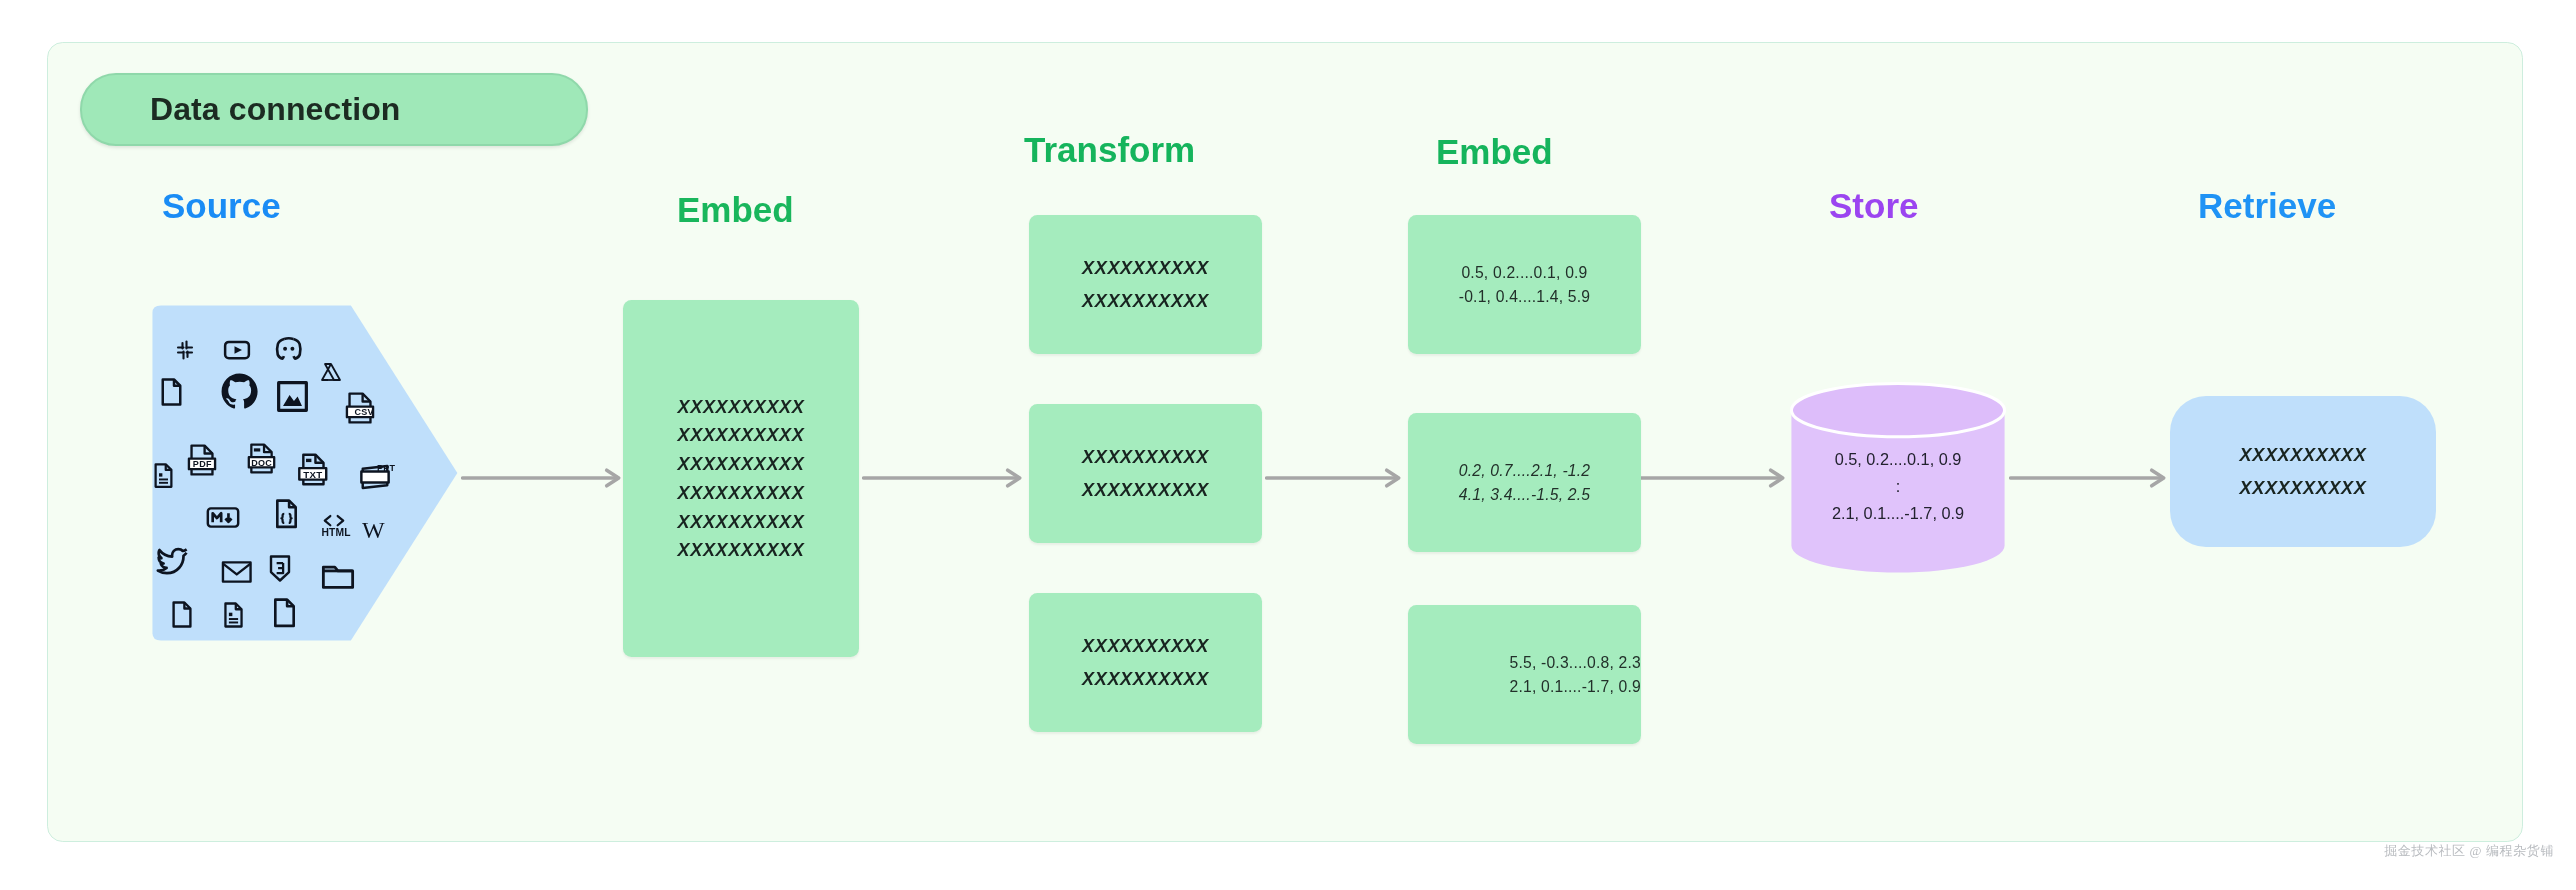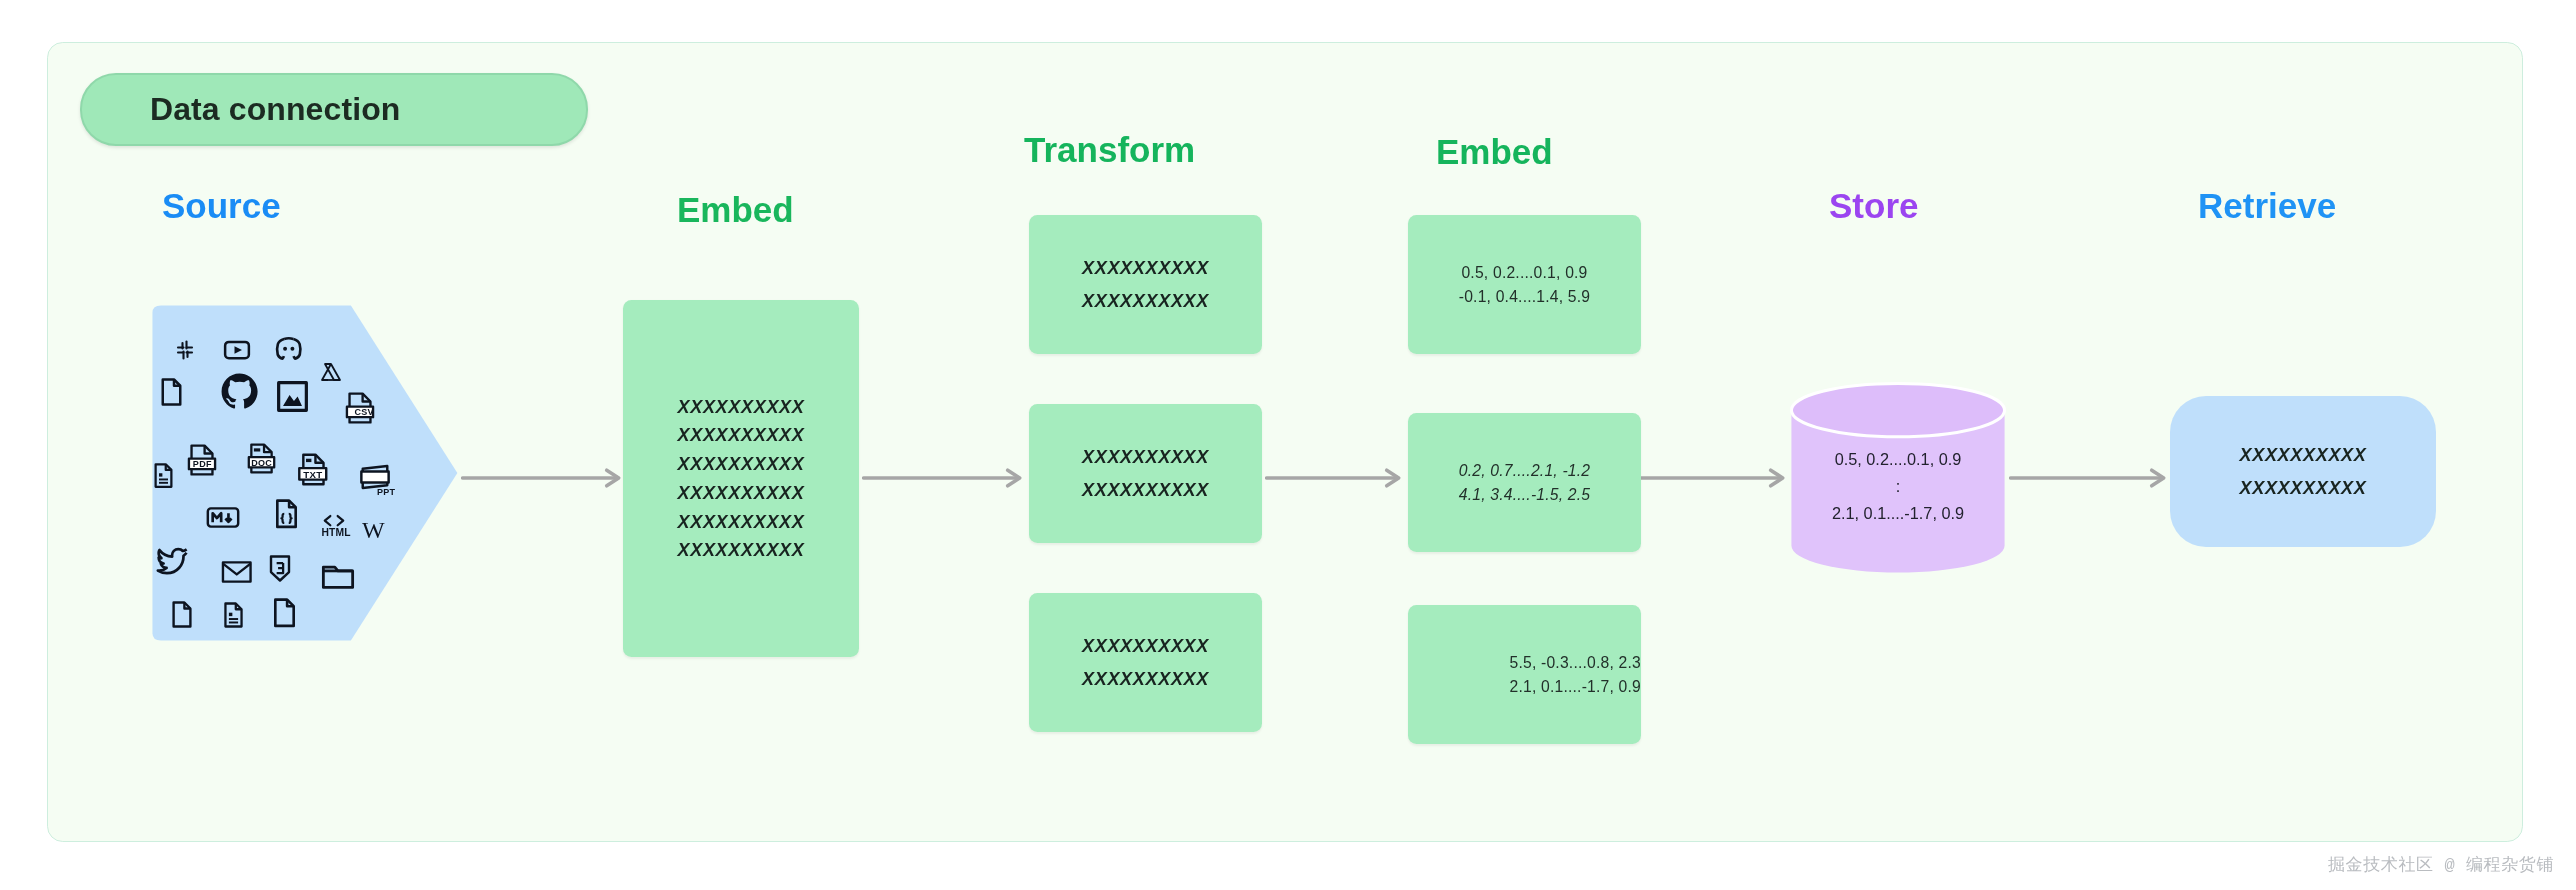--- a/index.html
+++ b/index.html
@@ -107,24 +107,24 @@
     width:266px;height:151px;
     background:#bfdffb;
     border-radius:36px;
     display:flex;flex-direction:column;
     align-items:center;justify-content:center;
     box-sizing:border-box;
   }
 
   
   #watermark{
-    position:absolute;right:22px;bottom:15px;
-    font-size:17px;color:#b9bcc0;
+    position:absolute;right:22px;bottom:31px;
+    font-size:13px;color:#b9bcc0;
     white-space:nowrap;letter-spacing:0.6px;
-    font-family:Liberation Mono, monospace;
+    font-family:Liberation Serif, serif;
   }
 </style>
 </head>
 <body>
 
 <div id="frame"></div>
 
 <div id="title-pill">
   <span class="txt">Data connection</span>
 </div>
@@ -239,21 +239,21 @@
       <rect x="6" y="5" width="4" height="2.5" fill="#0d1420" stroke="none"></rect>
       <rect x="1" y="12" width="20" height="8.5" fill="#fff"></rect>
     </svg>
     <div class="lbl" style="position:absolute;left:1.8px;top:17px;width:28px;text-align:center;font-size:9.7px;font-weight:bold;letter-spacing:0.3px;">TXT</div>
   </div>
   <div class="ic" style="left:215px;top:159px;">
     <svg width="30" height="30" viewBox="0 0 22 22" fill="none" stroke="#0d1420" stroke-width="1.8" stroke-linejoin="round">
       <polygon points="2,5 20,3 20,17 2,19"></polygon>
       <rect x="1" y="7" width="20" height="8" fill="#fff"></rect>
     </svg>
-    <div class="lbl" style="position:absolute;left:1.2px;top:25px;width:50px;text-align:center;font-size:9px;font-weight:bold;letter-spacing:0.3px;">PPT</div>
+    <div class="lbl" style="position:absolute;left:1.2px;top:1px;width:50px;text-align:center;font-size:9px;font-weight:bold;letter-spacing:0.3px;">PPT</div>
   </div>
 
   <div class="ic" style="left:61px;top:203px;">
     <svg width="34" height="23" viewBox="0 0 28 18" fill="none" stroke="#0d1420" stroke-width="2" stroke-linejoin="round">
       <rect x="1.5" y="1.5" width="25" height="15" rx="2.5"></rect>
       <path d="M5.5 13V5.5L9 9.5l3.5-4V13" stroke-width="2.2"></path>
       <path d="M18.5 5.5V12M16 9.8l2.5 2.7 2.5-2.7" stroke-width="2.2"></path>
     </svg>
   </div>
   <div class="ic" style="left:128px;top:195px;">

